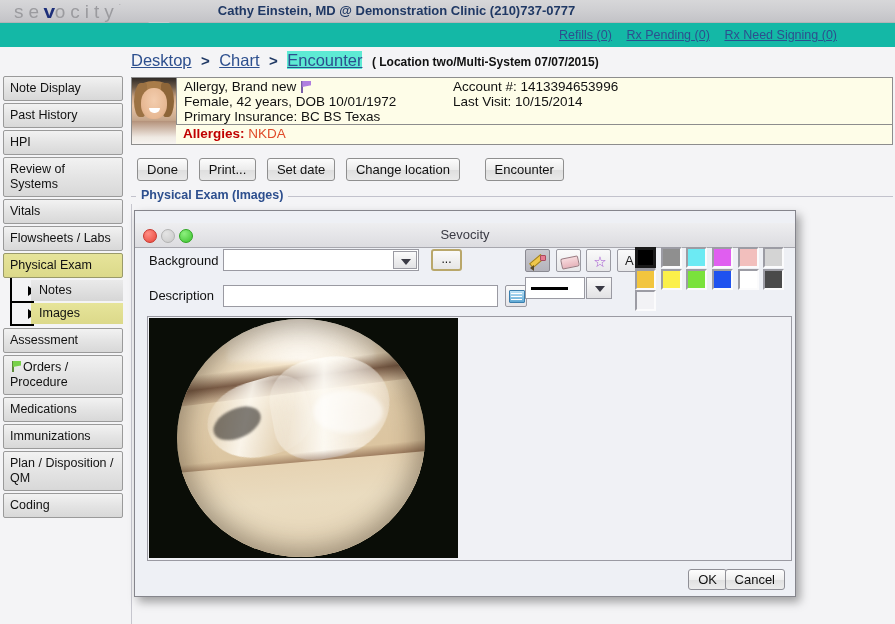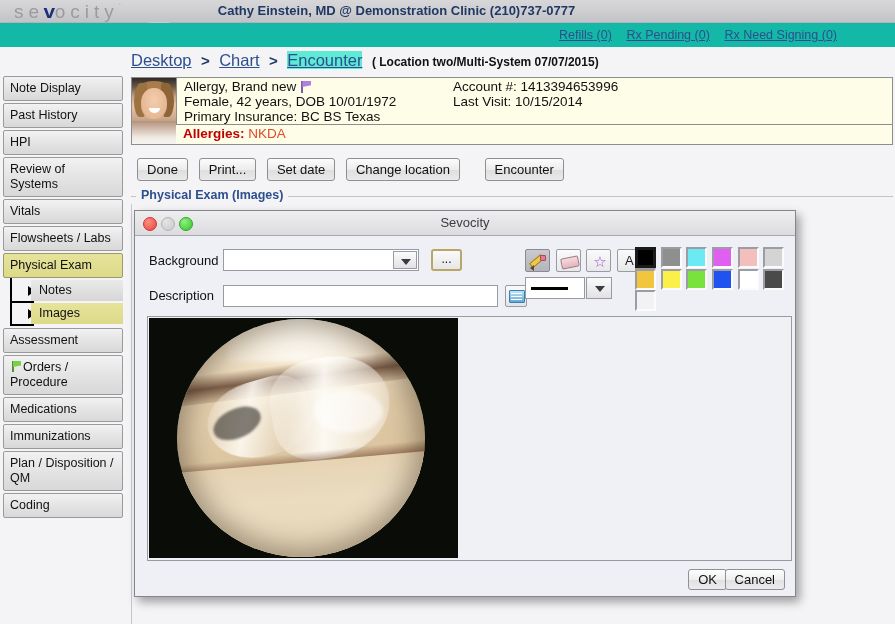--- a/index.html
+++ b/index.html
@@ -189,21 +189,21 @@
     font-size:12.5px;font-weight:bold;color:#2d4f8e;
   }
 
   
   #dialog{
     position:absolute;left:134px;top:210px;width:660px;height:385px;
     background:#eef0f5;border:1px solid #85858c;
     box-shadow:4px 5px 9px rgba(0,0,0,0.35);
   }
   #titlebar{
-    position:absolute;left:0;top:0;width:100%;height:24px;
+    position:absolute;left:0;top:12px;width:100%;height:24px;
     background:linear-gradient(to bottom,#eeeef0 0%,#dcdce0 100%);
     border-bottom:1px solid #a7a7ae;
   }
   #titlebar .title{
     text-align:center;line-height:23px;font-size:13px;color:#3a3a44;
   }
   .wbtn{position:absolute;top:6px;width:12px;height:12px;border-radius:50%;}
   .wbtn.close{left:8px;background:radial-gradient(circle at 35% 30%,#ff8d84,#e8463b);border:1px solid #c8352c;}
   .wbtn.min{left:26px;background:radial-gradient(circle at 35% 30%,#e4e4e4,#c9c9c9);border:1px solid #b2b2b2;}
   .wbtn.max{left:44px;background:radial-gradient(circle at 35% 30%,#8df07f,#3cc22d);border:1px solid #2da520;}

